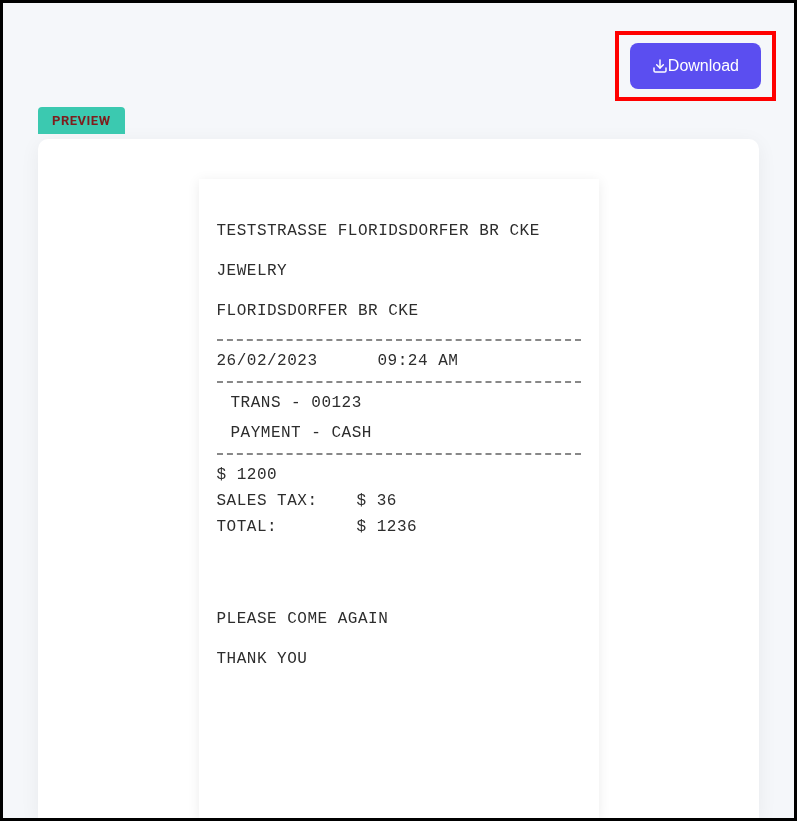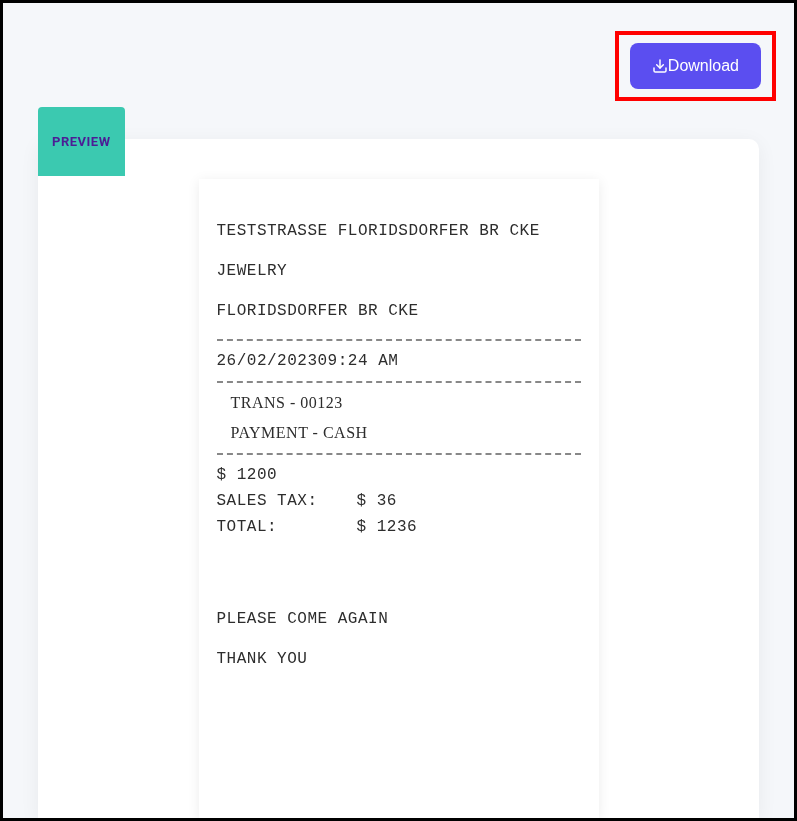--- a/index.html
+++ b/index.html
@@ -41,25 +41,25 @@
     .download-icon {
       width: 16px;
       height: 16px;
       display: inline-block;
     }
     .preview-badge {
       position: absolute;
       top: 104px;
       left: 35px;
       background: #3bc9b0;
-      color: #4c1d95;
+      color: #7f1d1d;
       font-size: 13px;
       font-weight: 700;
       letter-spacing: 0.5px;
-      padding: 27px 14px;
+      padding: 6px 14px;
       border-radius: 4px 4px 0 0;
       z-index: 2;
     }
     .preview-panel {
       position: absolute;
       top: 136px;
       left: 35px;
       right: 35px;
       bottom: 0;
       background: #fff;
@@ -83,25 +83,25 @@
     .receipt-line {
       margin: 16px 0;
     }
     .dashed {
       border: none;
       border-top: 2px dashed #888;
       margin: 8px 0;
     }
     .datetime-row {
       display: flex;
+      gap: 60px;
       margin: 6px 0;
     }
     .meta-row {
       margin: 6px 0 6px 14px;
-      font-family: Liberation Serif, serif;
     }
     .totals-row {
       display: flex;
       margin: 2px 0;
     }
     .totals-label {
       width: 140px;
     }
     .footer-gap {
       height: 50px;

